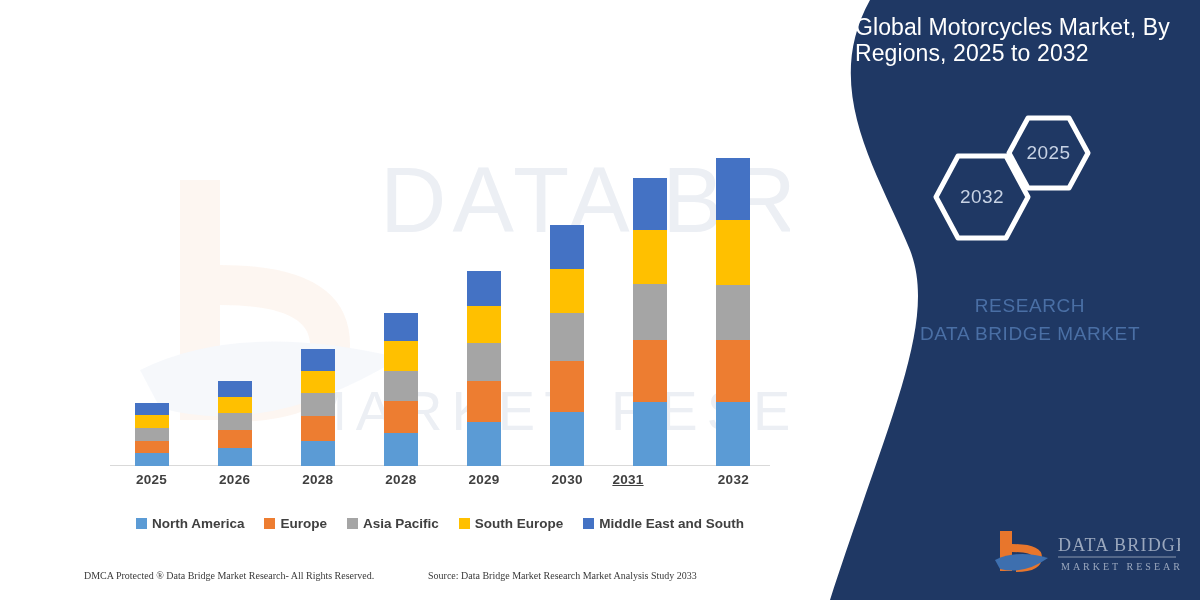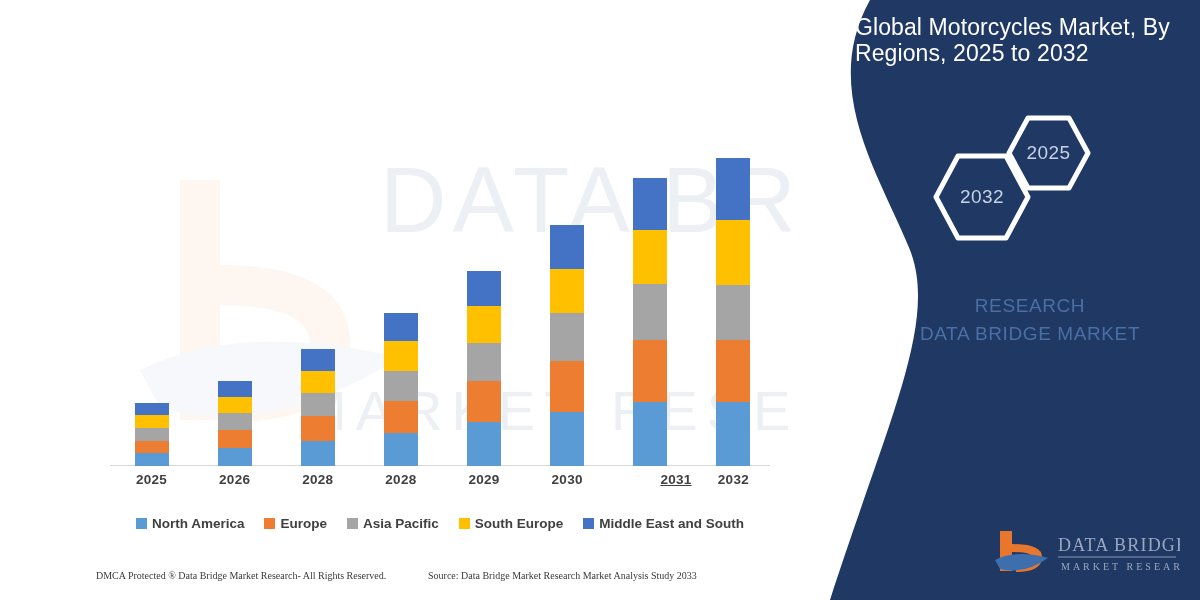--- a/index.html
+++ b/index.html
@@ -92,21 +92,21 @@
   .legend{
     position:absolute;left:110px;top:512px;width:660px;height:22px;
     display:flex;align-items:center;justify-content:center;gap:20px;
   }
   .legend-item{display:flex;align-items:center;gap:5px;}
   .legend-swatch{width:11px;height:11px;display:inline-block;}
   .legend-label{font-size:13.5px;font-weight:bold;color:#404040;white-space:nowrap;}
 
   
   .footer-left{
-    position:absolute;left:96px;top:570px;
+    position:absolute;left:84px;top:570px;
     font-family:"Liberation Serif", serif;
     font-size:10px;color:#3a3a3a;white-space:nowrap;
   }
   .footer-right{
     position:absolute;left:428px;top:570px;
     font-family:"Liberation Serif", serif;
     font-size:10px;color:#3a3a3a;white-space:nowrap;
   }
 
   
@@ -190,21 +190,21 @@
         <div class="seg" title="Middle East and Africa 2032: 32" style="height: 62.2759px; background: rgb(68, 114, 196);"></div>
       </div>
     </div>
   <div class="xlabels" id="xlabels">
       <div class="xlab" style="left: 11.5625px;">2025</div>
       <div class="xlab" style="left: 94.6875px;">2026</div>
       <div class="xlab" style="left: 177.812px;">2028</div>
       <div class="xlab" style="left: 260.938px;">2028</div>
       <div class="xlab" style="left: 344.062px;">2029</div>
       <div class="xlab" style="left: 427.188px;">2030</div>
-      <div class="xlab" style="left: 536px; text-decoration: underline;">2031</div>
+      <div class="xlab" style="left: 488px; text-decoration: underline;">2031</div>
       <div class="xlab" style="left: 593.438px;">2032</div>
     </div>
 
   <div class="legend" id="legend">
       <div class="legend-item">
         <span class="legend-swatch" style="background: rgb(91, 155, 213);"></span>
         <span class="legend-label">North America</span>
       </div>
       <div class="legend-item">
         <span class="legend-swatch" style="background: rgb(237, 125, 49);"></span>

